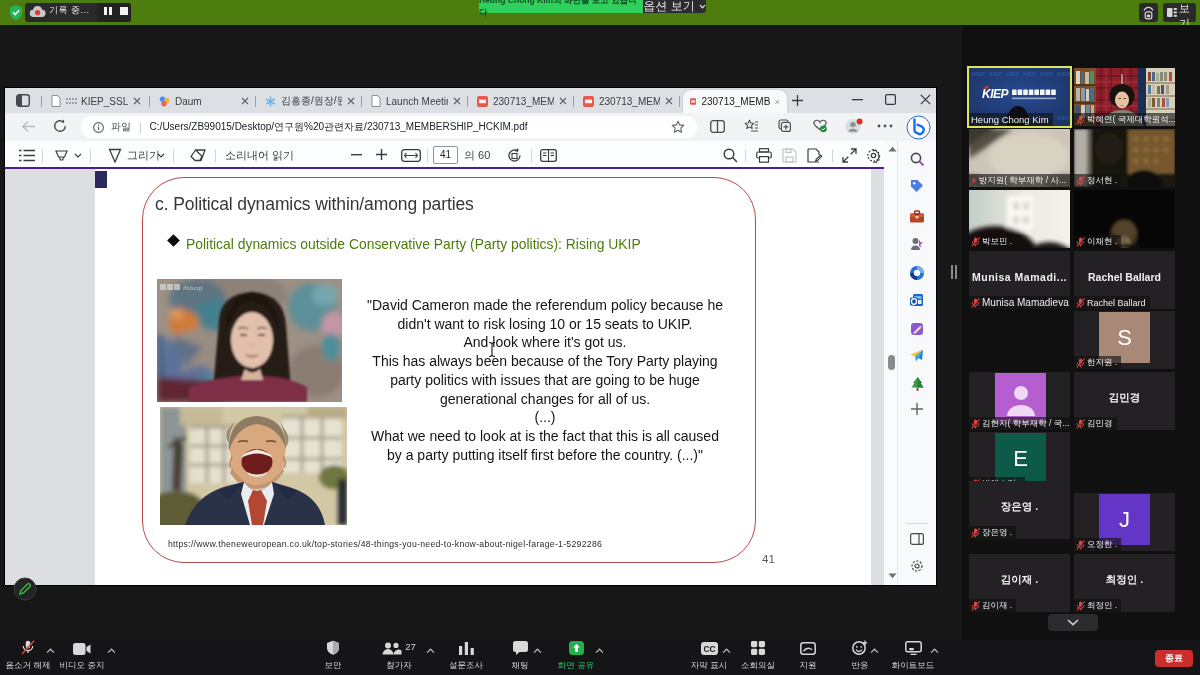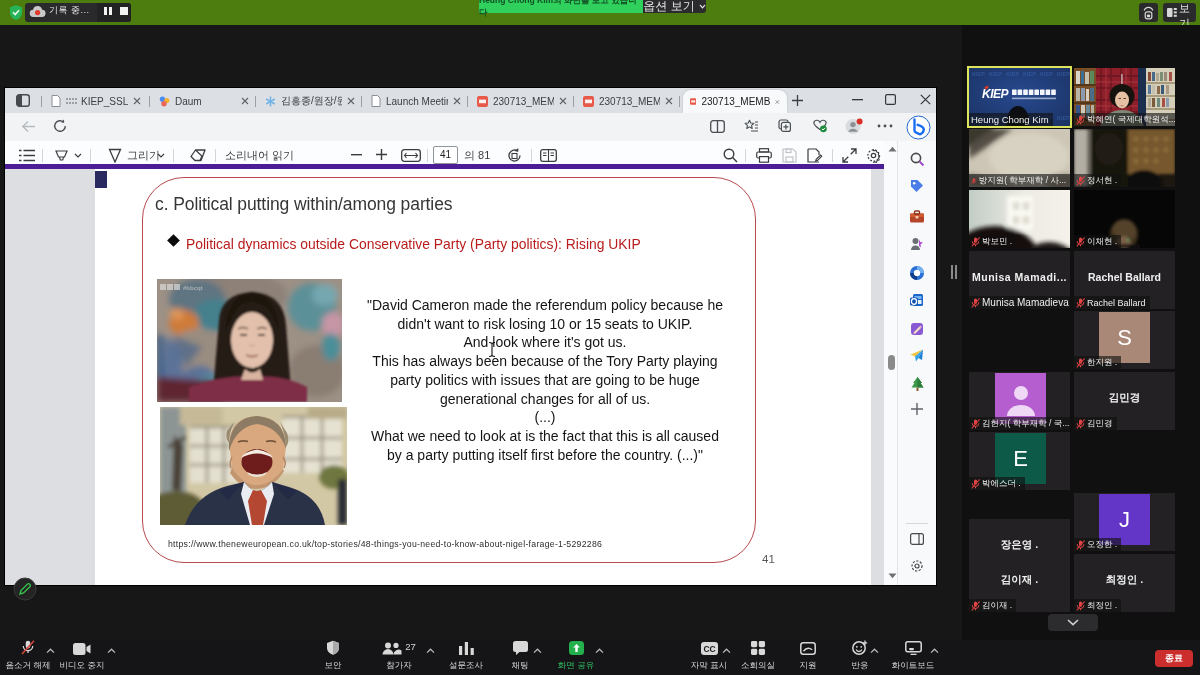--- a/index.html
+++ b/index.html
@@ -16,30 +16,30 @@
 
 #browser{left:5px;top:88px;width:931px;height:497px;background:#dee1e6;box-shadow:0 0 0 1px #000}
 #tabstrip{left:0;top:0;width:931px;height:25px;background:#dcdfe4}
 .tab{position:absolute;top:3px;height:20px;display:flex;align-items:center;font-size:10px;color:#3c4043;padding:0 6px;gap:5px}
 .tab .ttl{white-space:nowrap;overflow:hidden;flex:1}
 .tabx{color:#5f6368;font-size:11px;line-height:1}
 .tabsep{position:absolute;top:8px;width:1px;height:11px;background:#9aa0a6}
 #activetab{position:absolute;left:678px;top:2px;width:104px;height:23px;background:#f8f9fb;border-radius:8px 8px 0 0;display:flex;align-items:center;font-size:10px;color:#202124;padding:0 7px;gap:5px;box-shadow:0 0 2px rgba(0,0,0,.2)}
 #addrbar{left:0;top:25px;width:931px;height:28px;background:#f1f3f5}
 #urlpill{position:absolute;left:76px;top:3px;width:616px;height:22px;background:#fff;border-radius:11px;display:flex;align-items:center;font-size:10px;color:#202124}
-#pdfbar{left:0;top:53px;width:879px;height:28px;background:#fcfdfe;border-bottom:5px solid #4c1d95;font-size:11px;color:#3a3d40}
+#pdfbar{left:0;top:53px;width:879px;height:28px;background:#fcfdfe;border-bottom:2px solid #4c1d95;font-size:11px;color:#3a3d40}
 #content{left:0;top:81px;width:879px;height:416px;background:#dcdee1;overflow:hidden}
 #page{position:absolute;left:90px;top:0;width:776px;height:416px;background:#fff}
 #scrollcol{left:879px;top:53px;width:18px;height:444px;background:#fafbfc}
 #sidebar{left:892px;top:53px;width:39px;height:444px;background:#f7f9fa;border-left:1px solid #e2e5e8}
 .vsep{position:absolute;top:8px;width:1px;height:13px;background:#d4d7da}
 
 #redbox{position:absolute;left:137px;top:8px;width:614px;height:386px;border:1.5px solid #b84a4e;border-radius:42px}
 #slidetitle{position:absolute;left:150px;top:25px;font-size:17.5px;font-weight:400;color:#363636;letter-spacing:-.1px}
-#bullet{position:absolute;left:181px;top:67px;font-size:13.9px;color:#b91c1c}
+#bullet{position:absolute;left:181px;top:67px;font-size:13.9px;color:#4d7c0f}
 #quote{position:absolute;left:325px;top:127px;width:430px;text-align:center;font-size:14px;line-height:18.7px;color:#141414}
 #caption{position:absolute;left:335px;top:348px;width:410px;text-align:center;font-size:8.8px;color:#111}
 #urlline{position:absolute;left:163px;top:370px;font-size:8.7px;color:#2c2c2c;letter-spacing:.28px}
 #pgnum{position:absolute;left:757px;top:384px;font-size:11.5px;color:#585858}
 
 #gallery{left:962px;top:25px;width:238px;height:615px;background:#101010}
 .tile{position:absolute;width:101px;height:58px;background:#232124;overflow:hidden}
 .lbl{position:absolute;left:0;bottom:0;height:13px;background:rgba(16,16,16,.62);color:#eee;font-size:8.5px;display:flex;align-items:center;padding:0 4px 0 2px;gap:2px;white-space:nowrap}
 .cname{position:absolute;left:0;top:0;width:100%;height:100%;display:flex;align-items:center;justify-content:center;color:#f0f0f0;font-size:10.5px;font-weight:bold;padding-bottom:6px}
 .sq{position:absolute;top:1px;width:51px;height:51px;display:flex;align-items:center;justify-content:center;color:#fff;font-size:22px}
@@ -200,20 +200,33 @@
         </svg>
     </div>
     <div class="a" id="addrbar">
       <svg class="a" style="left:16px;top:7px" width="15" height="13" viewBox="0 0 15 13">
           <path d="M7 1.5 L1.8 6.5 L7 11.5 M2 6.5 H14" stroke="#b9bdc2" stroke-width="1.5" fill="none"></path>
         </svg>
       <svg class="a" style="left:48px;top:6px" width="14" height="14" viewBox="0 0 14 14">
           <path d="M12.3 7 a5.3 5.3 0 1 1 -1.6-3.8" stroke="#4a4e52" stroke-width="1.4" fill="none"></path>
           <path d="M11 .5 L11.2 3.6 L8.1 3.4 Z" fill="#4a4e52"></path>
         </svg>
+      <div id="urlpill">
+        <svg style="margin-left:12px" width="11" height="11" viewBox="0 0 11 11">
+            <circle cx="5.5" cy="5.5" r="4.9" fill="none" stroke="#5f6368" stroke-width="1.1"></circle>
+            <rect x="5" y="4.7" width="1.2" height="3.4" fill="#5f6368"></rect>
+            <rect x="5" y="2.6" width="1.2" height="1.2" fill="#5f6368"></rect>
+          </svg>
+        <span style="margin-left:7px;color:#3c4043;font-size:10px">파일</span>
+        <span style="margin:0 8px;color:#babec2">|</span>
+        <span>C:/Users/ZB99015/Desktop/연구원%20관련자료/230713_MEMBERSHIP_HCKIM.pdf</span>
+        <svg style="position:absolute;right:12px" width="14" height="14" viewBox="0 0 14 14">
+            <path d="M7 1.2 L8.7 4.9 L12.8 5.4 L9.8 8.2 L10.6 12.2 L7 10.2 L3.4 12.2 L4.2 8.2 L1.2 5.4 L5.3 4.9 Z" fill="none" stroke="#5f6368" stroke-width="1.1" stroke-linejoin="round"></path>
+          </svg>
+      </div>
       <svg class="a" style="left:705px;top:7px" width="15" height="13" viewBox="0 0 15 13">
           <rect x=".7" y=".7" width="13.6" height="11.6" rx="2.5" fill="none" stroke="#4a4e52" stroke-width="1.3"></rect>
           <path d="M7.5 .7 V12.3" stroke="#4a4e52" stroke-width="1.3"></path>
         </svg>
       <svg class="a" style="left:739px;top:6px" width="15" height="14" viewBox="0 0 15 14">
           <path d="M5.5 1.2 L6.8 4 L9.9 4.3 L7.6 6.4 L8.2 9.5 L5.5 7.9 L2.8 9.5 L3.4 6.4 L1.1 4.3 L4.2 4 Z" fill="none" stroke="#4a4e52" stroke-width="1.1" stroke-linejoin="round"></path>
           <path d="M11 3 H14 M11 6 H14 M11 9 H14 M7 12 H14" stroke="#4a4e52" stroke-width="1.1"></path>
         </svg>
       <svg class="a" style="left:773px;top:6px" width="15" height="14" viewBox="0 0 15 14">
           <rect x="1" y="1" width="9" height="9" rx="2" fill="none" stroke="#4a4e52" stroke-width="1.2"></rect>
@@ -277,21 +290,21 @@
         </svg>
       <svg class="a" style="left:371px;top:8px" width="11" height="11" viewBox="0 0 11 11">
           <path d="M5.5 0 V11 M0 5.5 H11" stroke="#3a3d40" stroke-width="1.4"></path>
         </svg>
       <svg class="a" style="left:396px;top:8px" width="20" height="13" viewBox="0 0 20 13">
           <rect x=".7" y=".7" width="18.6" height="11.6" rx="2.5" fill="none" stroke="#3a3d40" stroke-width="1.3"></rect>
           <path d="M5.5 4 L3.5 6.5 L5.5 9 M14.5 4 L16.5 6.5 L14.5 9 M4 6.5 H16" stroke="#3a3d40" stroke-width="1.1" fill="none"></path>
         </svg>
       <div class="vsep" style="left:422px"></div>
       <div class="a" style="left:428px;top:5px;width:25px;height:18px;background:#fff;border:1px solid #8f959b;border-radius:2px;font-size:10px;color:#202124;text-align:center;line-height:16px">41</div>
-      <div class="a" style="left:459px;top:7px">의 81</div>
+      <div class="a" style="left:459px;top:7px">의 60</div>
       <svg class="a" style="left:502px;top:7px" width="15" height="15" viewBox="0 0 15 15">
           <path d="M13 7.5 a5.5 5.5 0 1 1 -2-4.2" stroke="#3a3d40" stroke-width="1.3" fill="none"></path>
           <path d="M11.2 0 L11.3 3.6 L7.8 3.3 Z" fill="#3a3d40"></path>
           <rect x="5" y="5.5" width="5" height="5" fill="none" stroke="#3a3d40" stroke-width="1.1"></rect>
         </svg>
       <div class="vsep" style="left:526px"></div>
       <svg class="a" style="left:535px;top:8px" width="17" height="13" viewBox="0 0 17 13">
           <rect x=".7" y=".7" width="15.6" height="11.6" rx="2" fill="none" stroke="#3a3d40" stroke-width="1.3"></rect>
           <path d="M8.5 .7 V12.3" stroke="#3a3d40" stroke-width="1.1"></path>
           <path d="M3 4 H6.5 M3 6.5 H6.5 M10.5 4 H14 M10.5 6.5 H14" stroke="#3a3d40" stroke-width="1"></path>
@@ -322,21 +335,21 @@
       <svg class="a" style="left:861px;top:7px" width="15" height="15" viewBox="0 0 15 15">
           <circle cx="7.5" cy="7.5" r="2.2" fill="none" stroke="#3a3d40" stroke-width="1.2"></circle>
           <path d="M7.5 1 L8.4 3 L10.7 2.4 L11.6 4.4 L13.6 4.9 L13.2 7.2 L14.8 8.7 L13.5 10.6 L14.2 12.8 L12 13.4 L11.2 15.6 L9 14.9 L7.5 16.4" fill="none" stroke="#3a3d40" stroke-width="1.1" transform="scale(.93) rotate(0 7.5 7.5)"></path>
           <circle cx="7.5" cy="7.5" r="5.6" fill="none" stroke="#3a3d40" stroke-width="1.2" stroke-dasharray="1.8 1.6"></circle>
         </svg>
     </div>
     <div class="a" id="content">
       <div id="page"></div>
       <div class="a" style="left:90px;top:2px;width:12px;height:17px;background:#2b2a60"></div>
       <div id="redbox"></div>
-      <div id="slidetitle">c. Political putting within/among parties</div>
+      <div id="slidetitle">c. Political dynamics within/among parties</div>
       <div class="a" style="left:164px;top:67px;width:9px;height:9px;background:#0a0a0a;transform:rotate(45deg)"></div>
       <div id="bullet">Political dynamics outside Conservative Party (Party politics): Rising UKIP</div>
       <svg class="a" style="left:152px;top:110px" width="185" height="123" viewBox="0 0 185 123">
         <defs>
             <filter id="b1" x="-20%" y="-20%" width="140%" height="140%">
               <feGaussianBlur stdDeviation="3"></feGaussianBlur>
             </filter>
         <filter id="b2" x="-20%" y="-20%" width="140%" height="140%">
               <feGaussianBlur stdDeviation="0.9"></feGaussianBlur>
             </filter>
@@ -764,21 +777,21 @@
           </svg>김민경</div>
     </div>
     <div class="tile" style="left:7px;top:407px">
       <div class="sq" style="left:26px;background:#0d5a49">E</div>
       <div class="lbl"><svg width="9" height="10" viewBox="0 0 9 10">
             <rect x="3" y="0.5" width="3" height="5.2" rx="1.5" fill="#e04848"></rect>
             <path d="M1.2 4.2 a3.3 3.3 0 0 0 6.6 0 M4.5 7.5 V9.3" fill="none" stroke="#e04848"></path>
             <path d="M.8 9.4 L8.6 .4" stroke="#d43a3a" stroke-width="1.1"></path>
           </svg>박에스더 .</div>
     </div>
-    <div class="tile" style="left:7px;top:494px">
+    <div class="tile" style="left:7px;top:456px">
       <div class="cname">장은영 .</div>
       <div class="lbl"><svg width="9" height="10" viewBox="0 0 9 10">
             <rect x="3" y="0.5" width="3" height="5.2" rx="1.5" fill="#e04848"></rect>
             <path d="M1.2 4.2 a3.3 3.3 0 0 0 6.6 0 M4.5 7.5 V9.3" fill="none" stroke="#e04848"></path>
             <path d="M.8 9.4 L8.6 .4" stroke="#d43a3a" stroke-width="1.1"></path>
           </svg>장은영 .</div>
     </div>
     <div class="tile" style="left:112px;top:468px">
       <div class="sq" style="left:25px;background:#6436c8">J</div>
       <div class="lbl"><svg width="9" height="10" viewBox="0 0 9 10">

